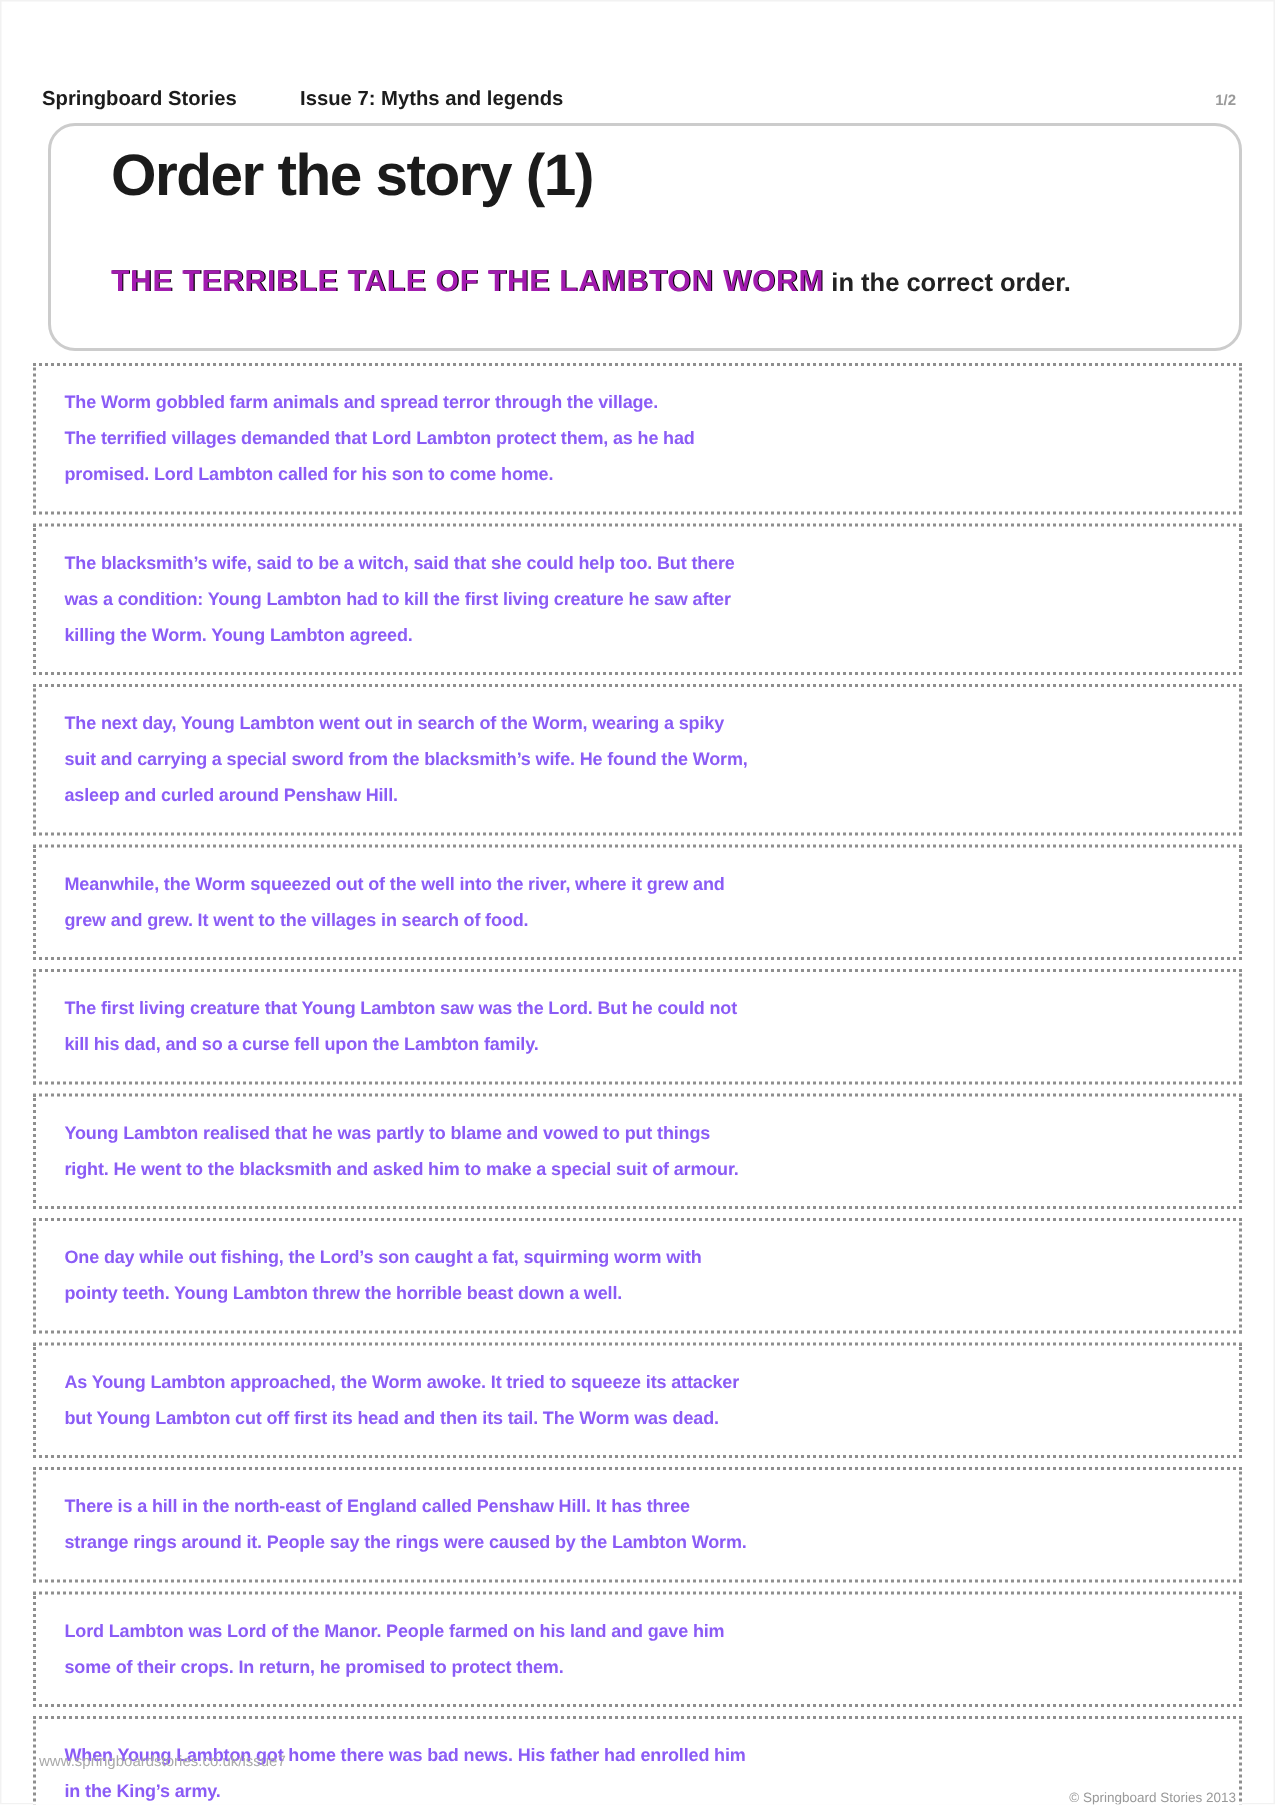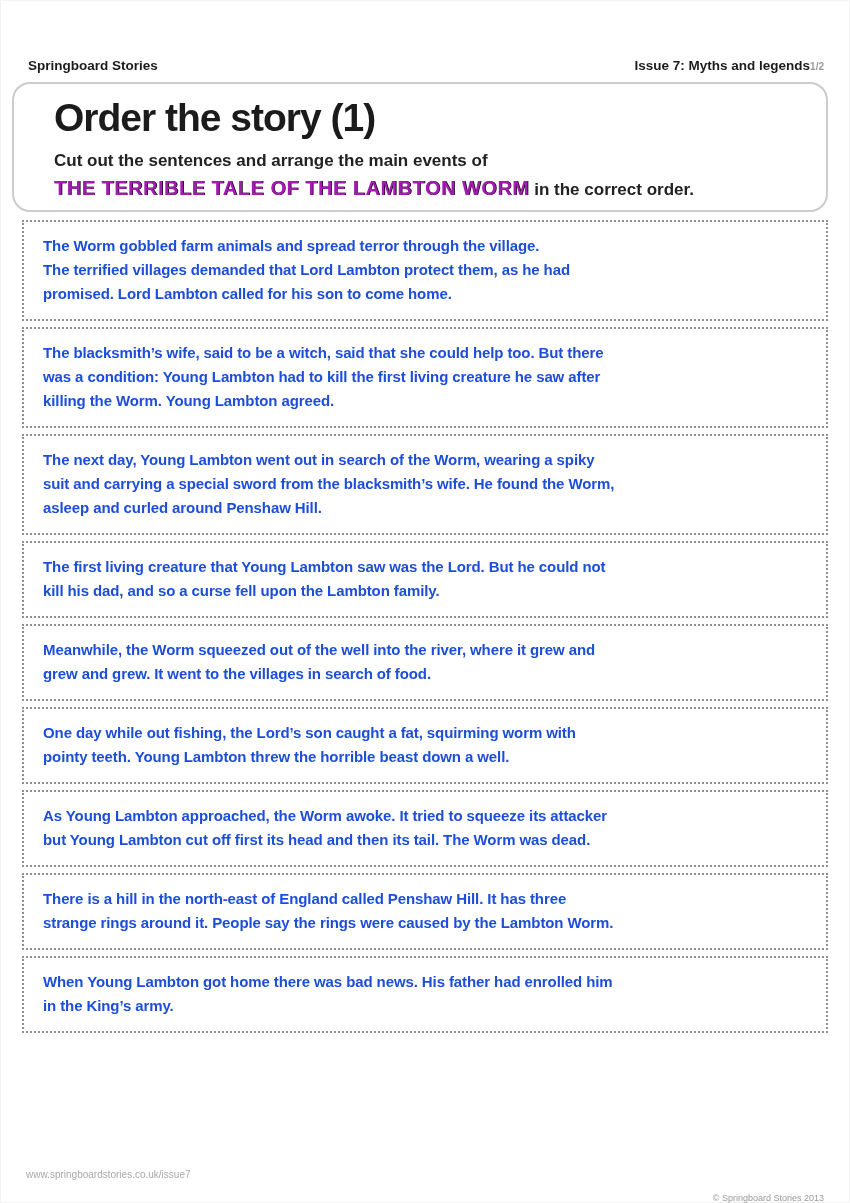--- a/index.html
+++ b/index.html
@@ -23,31 +23,31 @@
   .header {
     display: flex;
     align-items: baseline;
     padding: 10px 26px 0 28px;
     font-size: 13.5px;
     font-weight: bold;
     color: #1c1c1c;
     margin-top: 48px;
   }
   .header .brand { width: 172px; }
-  .header .issue { flex: 1; text-align: right; }
+  .header .issue { flex: 1; }
   .header .pagenum {
     font-size: 10px;
     font-weight: bold;
     color: #9a9a9a;
   }
 
   
   .title-box {
-    margin: 9px 22px 8px 12px;
-    height: 130px;
+    margin: 9px 22px 8px 32px;
+    height: 152px;
     box-sizing: border-box;
     border: 2px solid #cccccc;
     border-radius: 18px;
     padding: 8px 40px 0 40px;
     background: #fff;
   }
   .title-box h1 {
     margin: 4px 0 9px 0;
     font-size: 39px;
     font-weight: bold;
@@ -68,23 +68,23 @@
     text-shadow: 0.7px 0 0 #000;
     white-space: nowrap;
   }
 
   
   .strips { margin: 0 22px; }
   .strip {
     border: 2px dotted #8f8f8f;
     margin-bottom: 6px;
     padding: 12px 19px 13px 19px;
-    font-size: 15px;
+    font-size: 12px;
     font-weight: bold;
-    color: #1d4ed8;
+    color: #8b5cf6;
     line-height: 24px;
     letter-spacing: -0.1px;
     white-space: pre-line;
     background: #fff;
   }
 
   
   .footer-url {
     position: absolute;
     left: 26px;
@@ -107,45 +107,49 @@
 
   <div class="header">
     <span class="brand">Springboard Stories</span>
     <span class="issue">Issue 7: Myths and legends</span>
     <span class="pagenum">1/2</span>
   </div>
 
   <div class="title-box">
     <h1>Order the story (1)</h1>
     <div class="instruction">
-      <span>Cut out the sentences and arrange the main events of</span><br>
+      <br>
       <span class="story-title">THE TERRIBLE TALE OF THE LAMBTON WORM</span><span> in the correct order.</span>
     </div>
   </div>
 
   <div class="strips">
     <div class="strip">The Worm gobbled farm animals and spread terror through the village.
 The terrified villages demanded that Lord Lambton protect them, as he had
 promised. Lord Lambton called for his son to come home.</div>
     <div class="strip">The blacksmith’s wife, said to be a witch, said that she could help too. But there
 was a condition: Young Lambton had to kill the first living creature he saw after
 killing the Worm. Young Lambton agreed.</div>
     <div class="strip">The next day, Young Lambton went out in search of the Worm, wearing a spiky
 suit and carrying a special sword from the blacksmith’s wife. He found the Worm,
 asleep and curled around Penshaw Hill.</div>
+    <div class="strip">Meanwhile, the Worm squeezed out of the well into the river, where it grew and
+grew and grew. It went to the villages in search of food.</div>
     <div class="strip">The first living creature that Young Lambton saw was the Lord. But he could not
 kill his dad, and so a curse fell upon the Lambton family.</div>
-    <div class="strip">Meanwhile, the Worm squeezed out of the well into the river, where it grew and
-grew and grew. It went to the villages in search of food.</div>
+    <div class="strip">Young Lambton realised that he was partly to blame and vowed to put things
+right. He went to the blacksmith and asked him to make a special suit of armour.</div>
     <div class="strip">One day while out fishing, the Lord’s son caught a fat, squirming worm with
 pointy teeth. Young Lambton threw the horrible beast down a well.</div>
     <div class="strip">As Young Lambton approached, the Worm awoke. It tried to squeeze its attacker
 but Young Lambton cut off first its head and then its tail. The Worm was dead.</div>
     <div class="strip">There is a hill in the north-east of England called Penshaw Hill. It has three
 strange rings around it. People say the rings were caused by the Lambton Worm.</div>
+    <div class="strip">Lord Lambton was Lord of the Manor. People farmed on his land and gave him
+some of their crops. In return, he promised to protect them.</div>
     <div class="strip">When Young Lambton got home there was bad news. His father had enrolled him
 in the King’s army.</div>
   </div>
 
   <div class="footer-url">www.springboardstories.co.uk/issue7</div>
   <div class="footer-copy">© Springboard Stories 2013</div>
 
 </div>
 
 </body></html>

